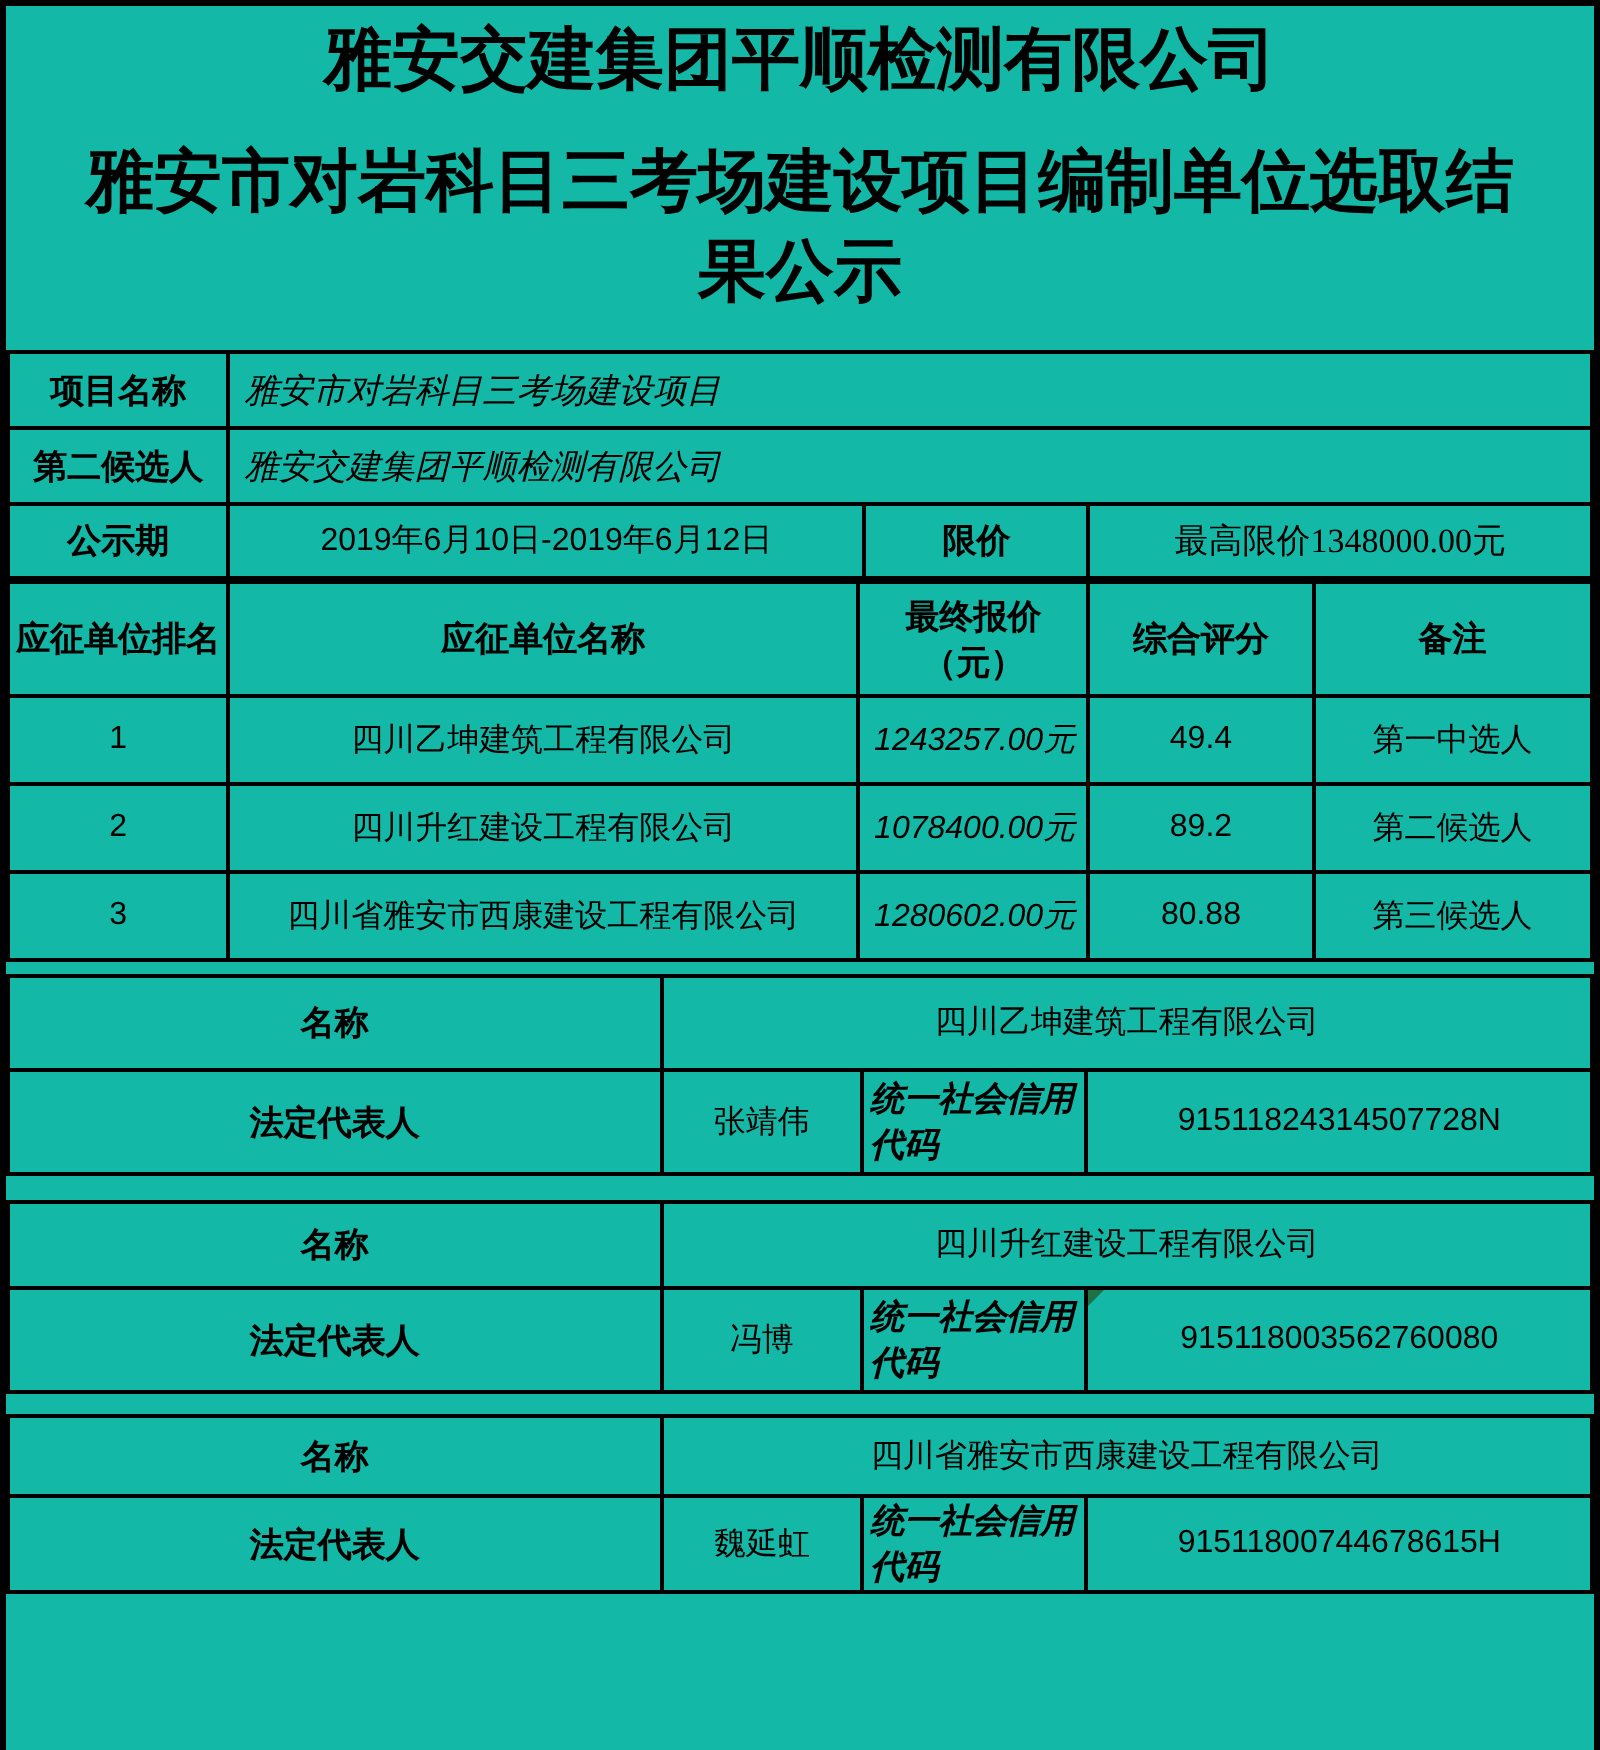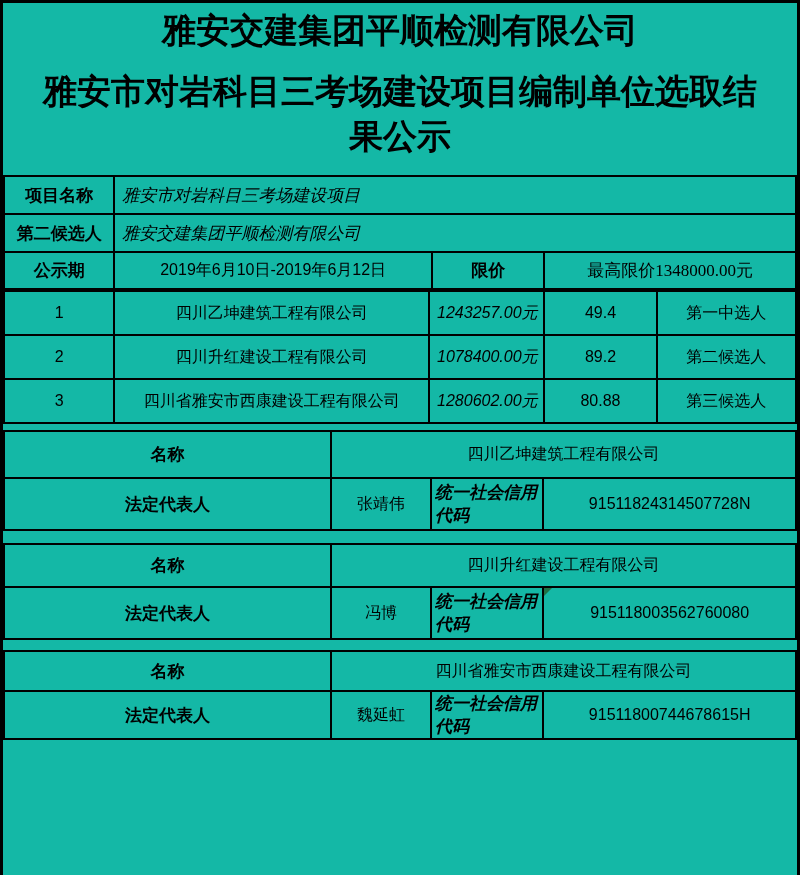--- a/index.html
+++ b/index.html
@@ -83,20 +83,28 @@
 
   <table>
     <colgroup>
         <col style="width:110px">
         <col style="width:314px">
         <col style="width:115px">
         <col style="width:112px">
         <col style="width:139px">
       </colgroup>
     <tbody>
+        <tr style="height:57px">
+      <td class="lbl">应征单位排名</td>
+      <td class="lbl">应征单位名称</td>
+      <td class="lbl preline">最终报价
+（元）</td>
+      <td class="lbl">综合评分</td>
+      <td class="lbl">备注</td>
+    </tr>
     <tr style="height:44px">
       <td class="val-num">1</td>
       <td class="val-kai">四川乙坤建筑工程有限公司</td>
       <td class="val-num left">1243257.00元</td>
       <td class="val-num">49.4</td>
       <td class="val-kai">第一中选人</td>
     </tr>
     <tr style="height:44px">
       <td class="val-num">2</td>
       <td class="val-kai">四川升红建设工程有限公司</td>

